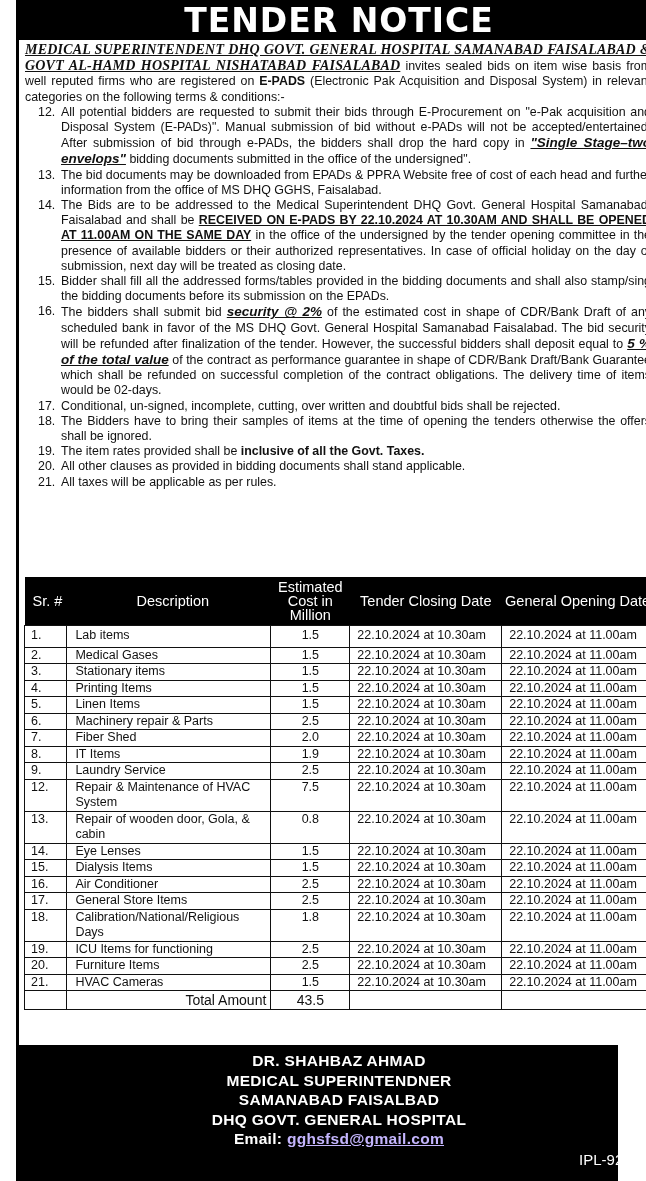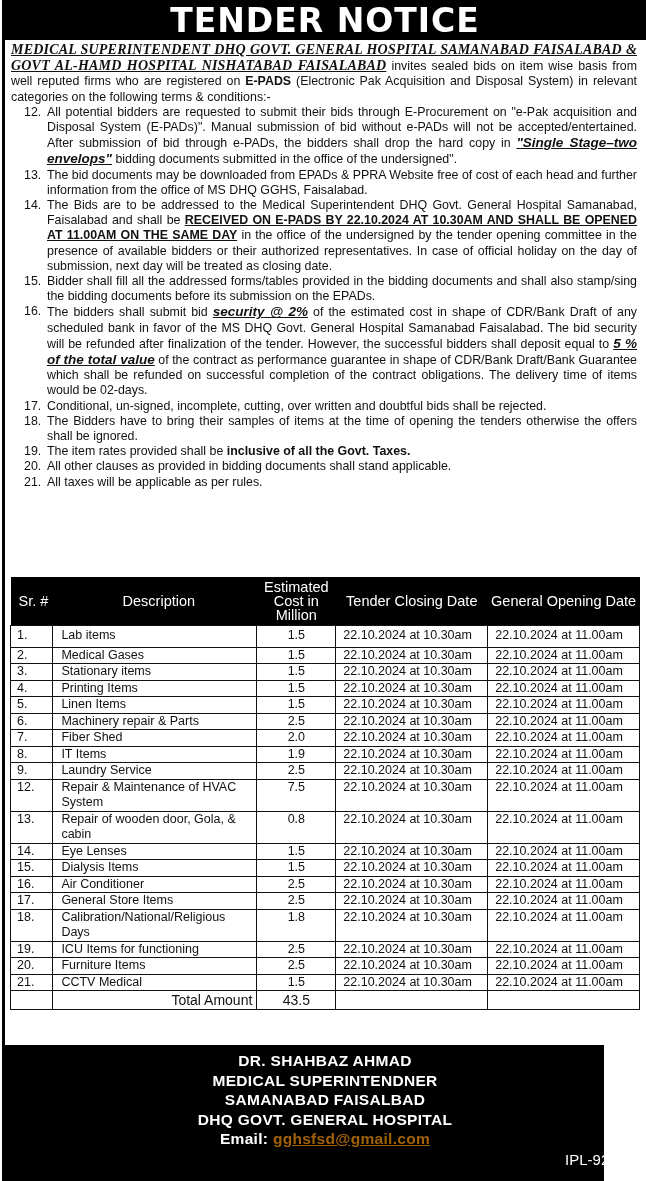--- a/index.html
+++ b/index.html
@@ -1,17 +1,17 @@
 <!DOCTYPE html>
 <html><head>
 <meta charset="utf-8">
 <style>
   html, body { margin: 0; padding: 0; background: #fff; }
   body { width: 646px; height: 1181px; position: relative; overflow: hidden; font-family: "Liberation Sans", sans-serif; color: #111; }
-  .page { position: absolute; left: 2px; top: 0; width: 602px; height: 1181px; background: #000; }
+  .page { position: absolute; left: 16px; top: 0; width: 602px; height: 1181px; background: #000; }
   .header { position: absolute; left: 0; top: 0; width: 646px; height: 40px; background: #000; color: #fff; text-align: center; }
   .header h1 { margin: 0; font-family: "DejaVu Sans", sans-serif; font-weight: bold; font-size: 33px; line-height: 42px; letter-spacing: 1px; }
   .content { position: absolute; left: 3px; top: 40px; width: 640px; height: 1005px; background: #fff; box-sizing: border-box; padding: 2px 8px 0 6px; }
   .intro { font-size: 12.4px; line-height: 15.2px; text-align: justify; margin: 0; }
   .intro .ital { font-family: "Liberation Serif", serif; font-style: italic; font-weight: bold; text-decoration: underline; font-size: 14px; letter-spacing: 0.2px; }
   .intro b { font-weight: bold; }
   ol.terms { margin: 0; padding: 0; list-style: none; }
   ol.terms li { position: relative; padding-left: 36px; font-size: 12.4px; line-height: 15.2px; text-align: justify; }
   ol.terms li .num { position: absolute; left: 13px; top: 0; }
   .u { text-decoration: underline; font-weight: bold; }
@@ -23,21 +23,21 @@
   table.tender td.desc { width: 196px; padding-left: 8px; }
   table.tender td.cost { width: 72px; text-align: center; }
   table.tender td.date { width: 142px; padding-left: 7px; white-space: nowrap; }
   table.tender th.h-sr { text-align: left; padding-left: 8px; width: 34px; }
   table.tender th.h-desc { text-align: center; padding-left: 10px; }
   table.tender th.h-cost { line-height: 14px; }
   table.tender tr.first td { padding-top: 2px; padding-bottom: 3px; }
   .footer { position: absolute; left: 0; top: 1045px; width: 646px; height: 136px; color: #fff; text-align: center; }
   .footer .line { font-weight: bold; font-size: 15.5px; line-height: 19.5px; letter-spacing: 0.3px; }
   .footer .first { margin-top: 6px; }
-  .footer .email a { color: #a16207; text-decoration: underline; text-align: center; }
+  .footer .email a { color: #c4b5fd; text-decoration: underline; text-align: center; }
   .footer .ref { position: absolute; right: 22px; top: 106px; font-size: 15px; font-weight: normal; }
 </style>
 </head>
 <body>
 
 <div class="page">
 
   <div class="header">
     <h1>TENDER NOTICE</h1>
   </div>
@@ -190,21 +190,21 @@
           </tr>
           <tr>
             <td class="sr">20.</td>
             <td class="desc">Furniture Items</td>
             <td class="cost">2.5</td>
             <td class="date">22.10.2024 at 10.30am</td>
             <td class="date">22.10.2024 at 11.00am</td>
           </tr>
           <tr>
             <td class="sr">21.</td>
-            <td class="desc">CCTV Medical</td>
+            <td class="desc">HVAC Cameras</td>
             <td class="cost">1.5</td>
             <td class="date">22.10.2024 at 10.30am</td>
             <td class="date">22.10.2024 at 11.00am</td>
           </tr>
           <tr>
             <td class="sr"></td>
             <td class="desc" style="font-size: 14px; line-height: 18px; text-align: right;">Total Amount</td>
             <td class="cost" style="font-size: 14px; line-height: 18px;">43.5</td>
             <td class="date"></td>
             <td class="date"></td>

